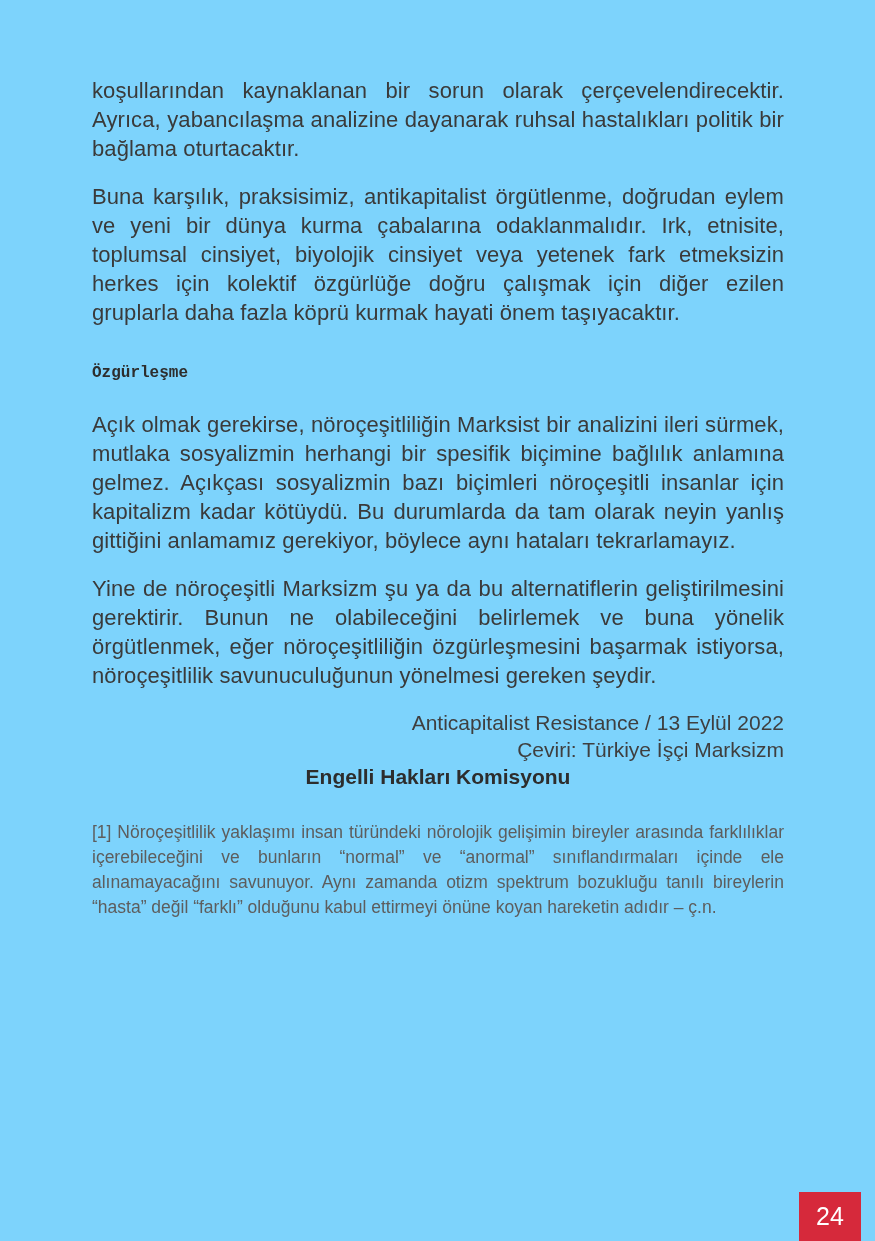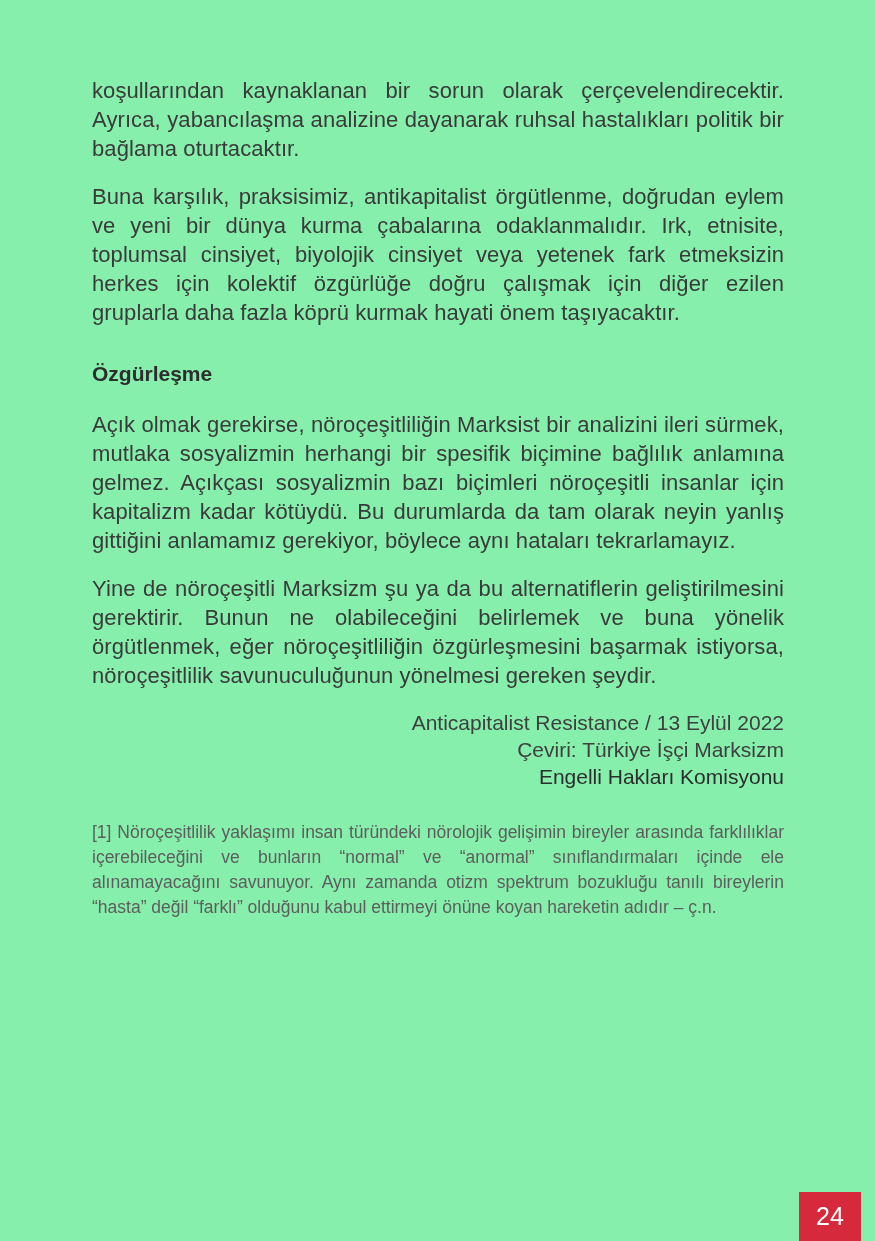--- a/index.html
+++ b/index.html
@@ -11,56 +11,58 @@
     width: 875px;
     height: 1241px;
     position: relative;
     overflow: hidden;
     font-family: "Liberation Sans", sans-serif;
     -webkit-font-smoothing: antialiased;
   }
   .page {
     position: absolute;
     inset: 0;
-    background: #86efac;
+    background: #7dd3fc;
   }
   .content {
     position: absolute;
     left: 92px;
     top: 76px;
     width: 692px;
   }
   .body-para {
     font-size: 22px;
     line-height: 29px;
     color: #3a3a3a;
     text-align: justify;
     margin: 0 0 19px 0;
     letter-spacing: 0.1px;
   }
   .section-heading {
-    font-size: 21px;
+    font-size: 16px;
     line-height: 29px;
     font-weight: bold;
     color: #2d2d2d;
     margin: 32px 0 22px 0;
+    font-family: Liberation Mono, monospace;
   }
   .attribution {
     margin-top: 4px;
     text-align: right;
     font-size: 21px;
     line-height: 27px;
     color: #3f3f3f;
   }
   .attribution .line {
     display: block;
   }
   .attribution .bold-line {
-    font-weight: normal;
+    font-weight: bold;
     color: #2d2d2d;
+    text-align: center;
   }
   .footnote {
     margin-top: 30px;
     font-size: 17.5px;
     line-height: 25px;
     color: #5d5d5d;
     text-align: justify;
   }
   .source-url {
     margin-top: 20px;

